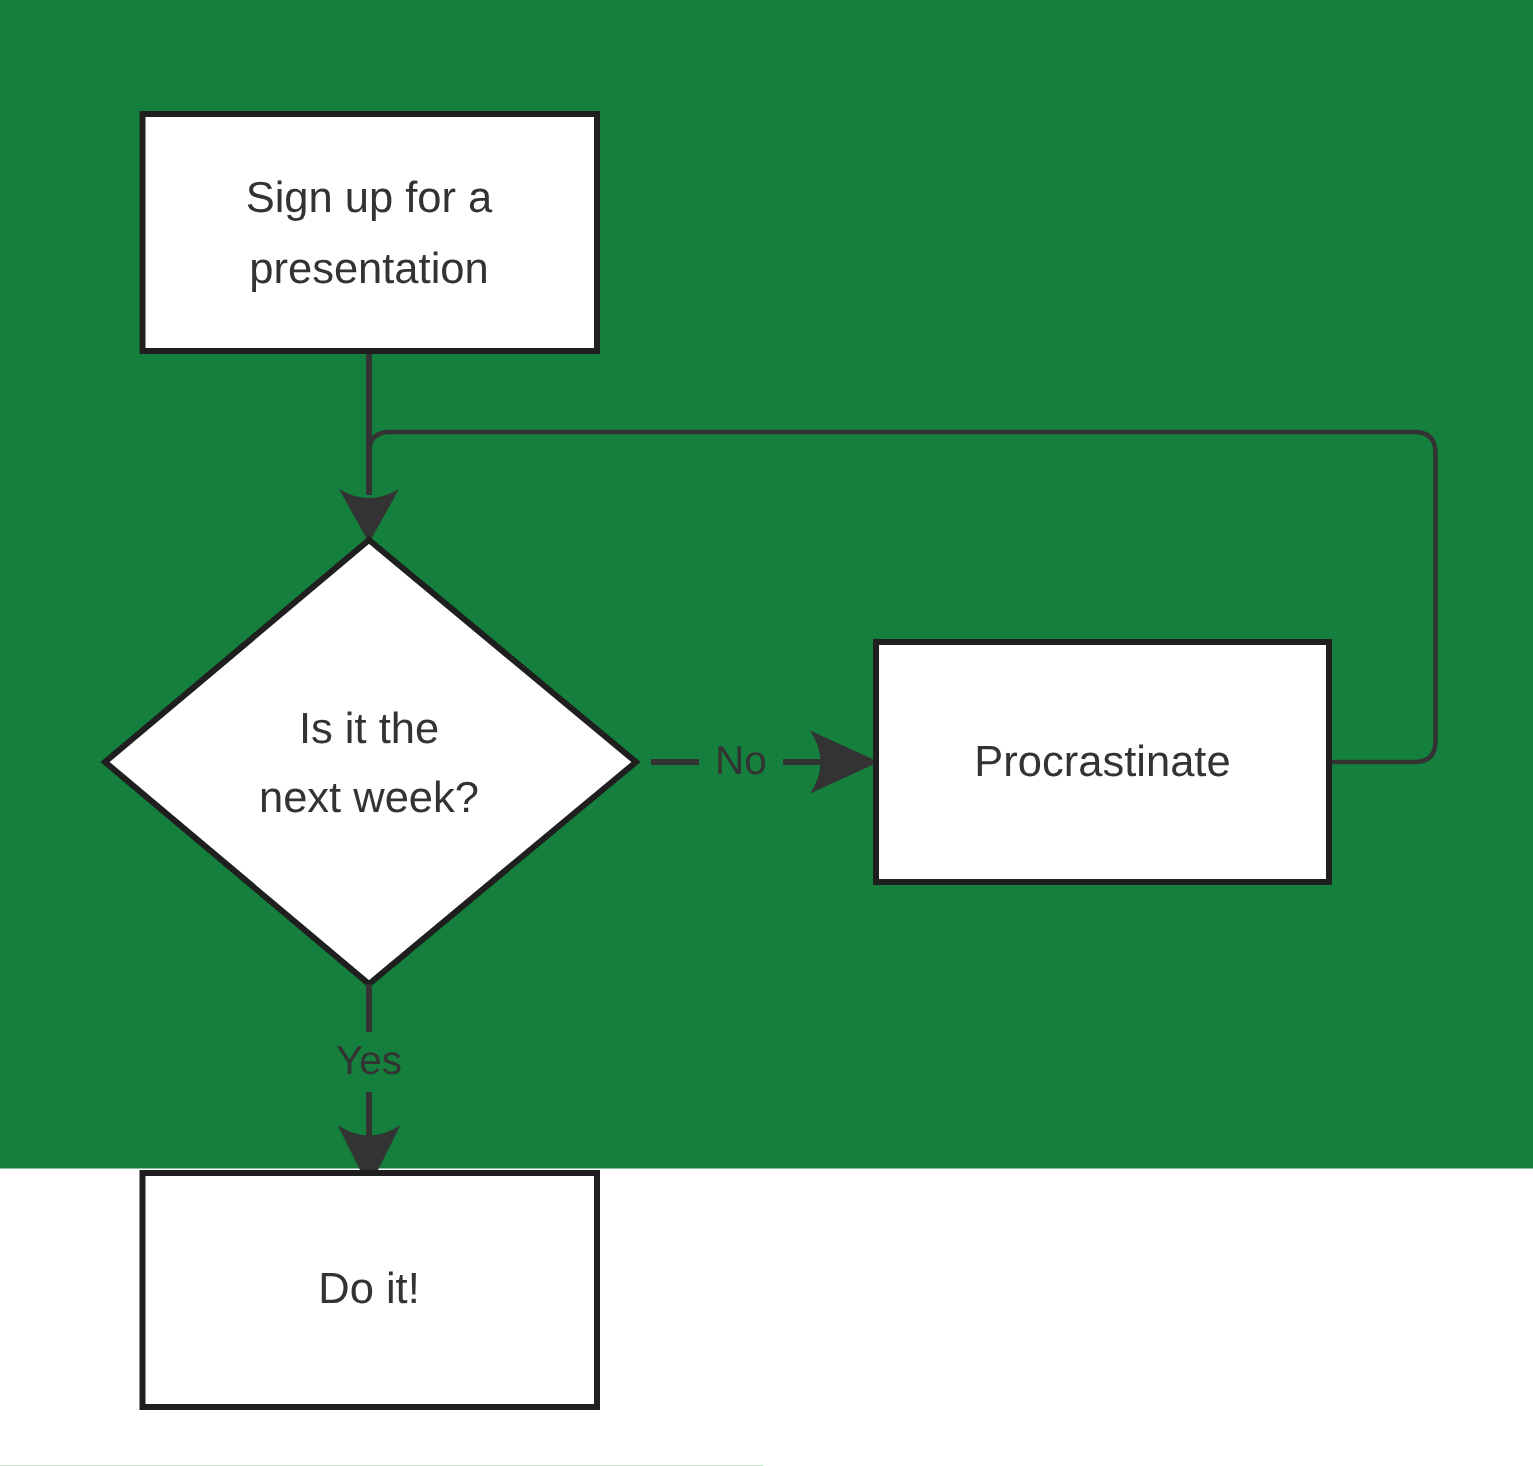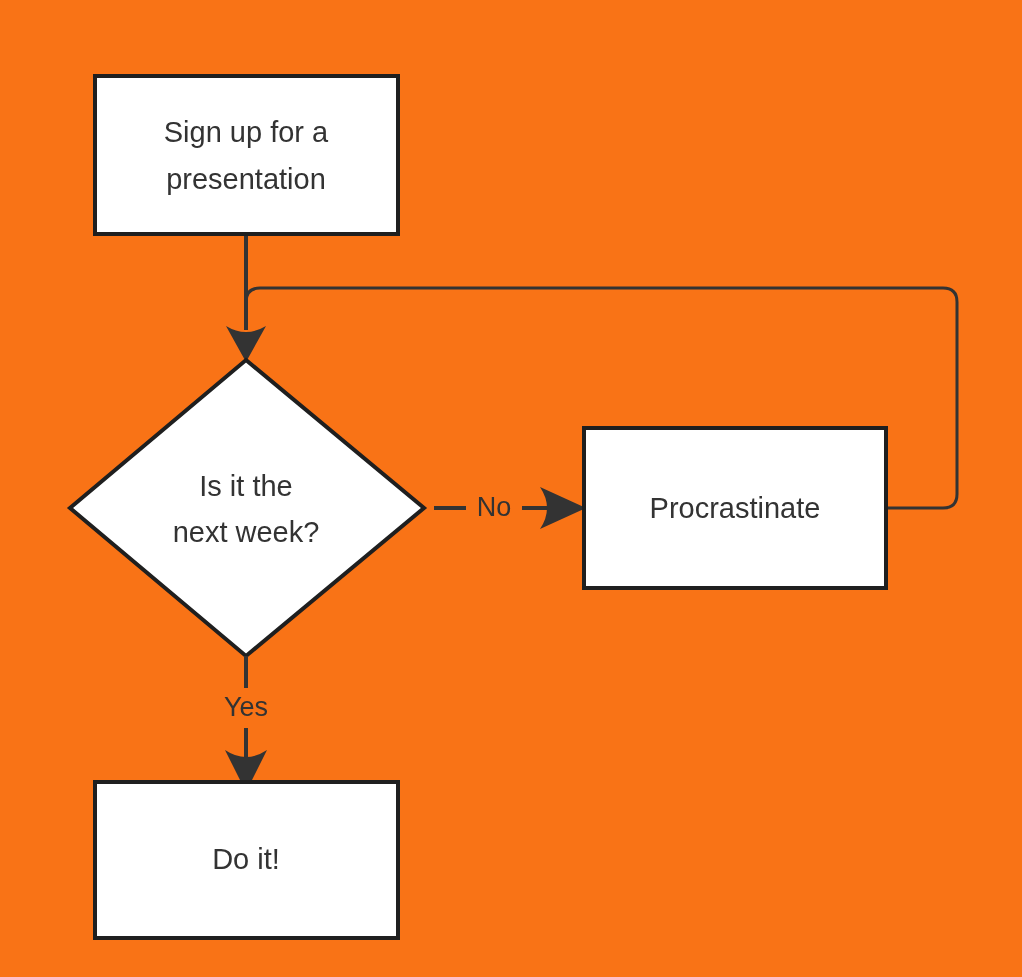--- a/index.html
+++ b/index.html
@@ -9,22 +9,22 @@
   }
   body {
     width: 1022px;
     height: 977px;
     font-family: "Liberation Sans", sans-serif;
     overflow: hidden;
   }
   #flowchart-root {
     position: relative;
     width: 1022px;
-    height: 977px;
-    background: #f97316;
+    height: 779px;
+    background: #15803d;
     text-decoration: underline;
   }
   svg.diagram {
     display: block;
     width: 1022px;
     height: 977px;
   }
   .node-shape {
     fill: #ffffff;
     stroke: #1f1f1f;

